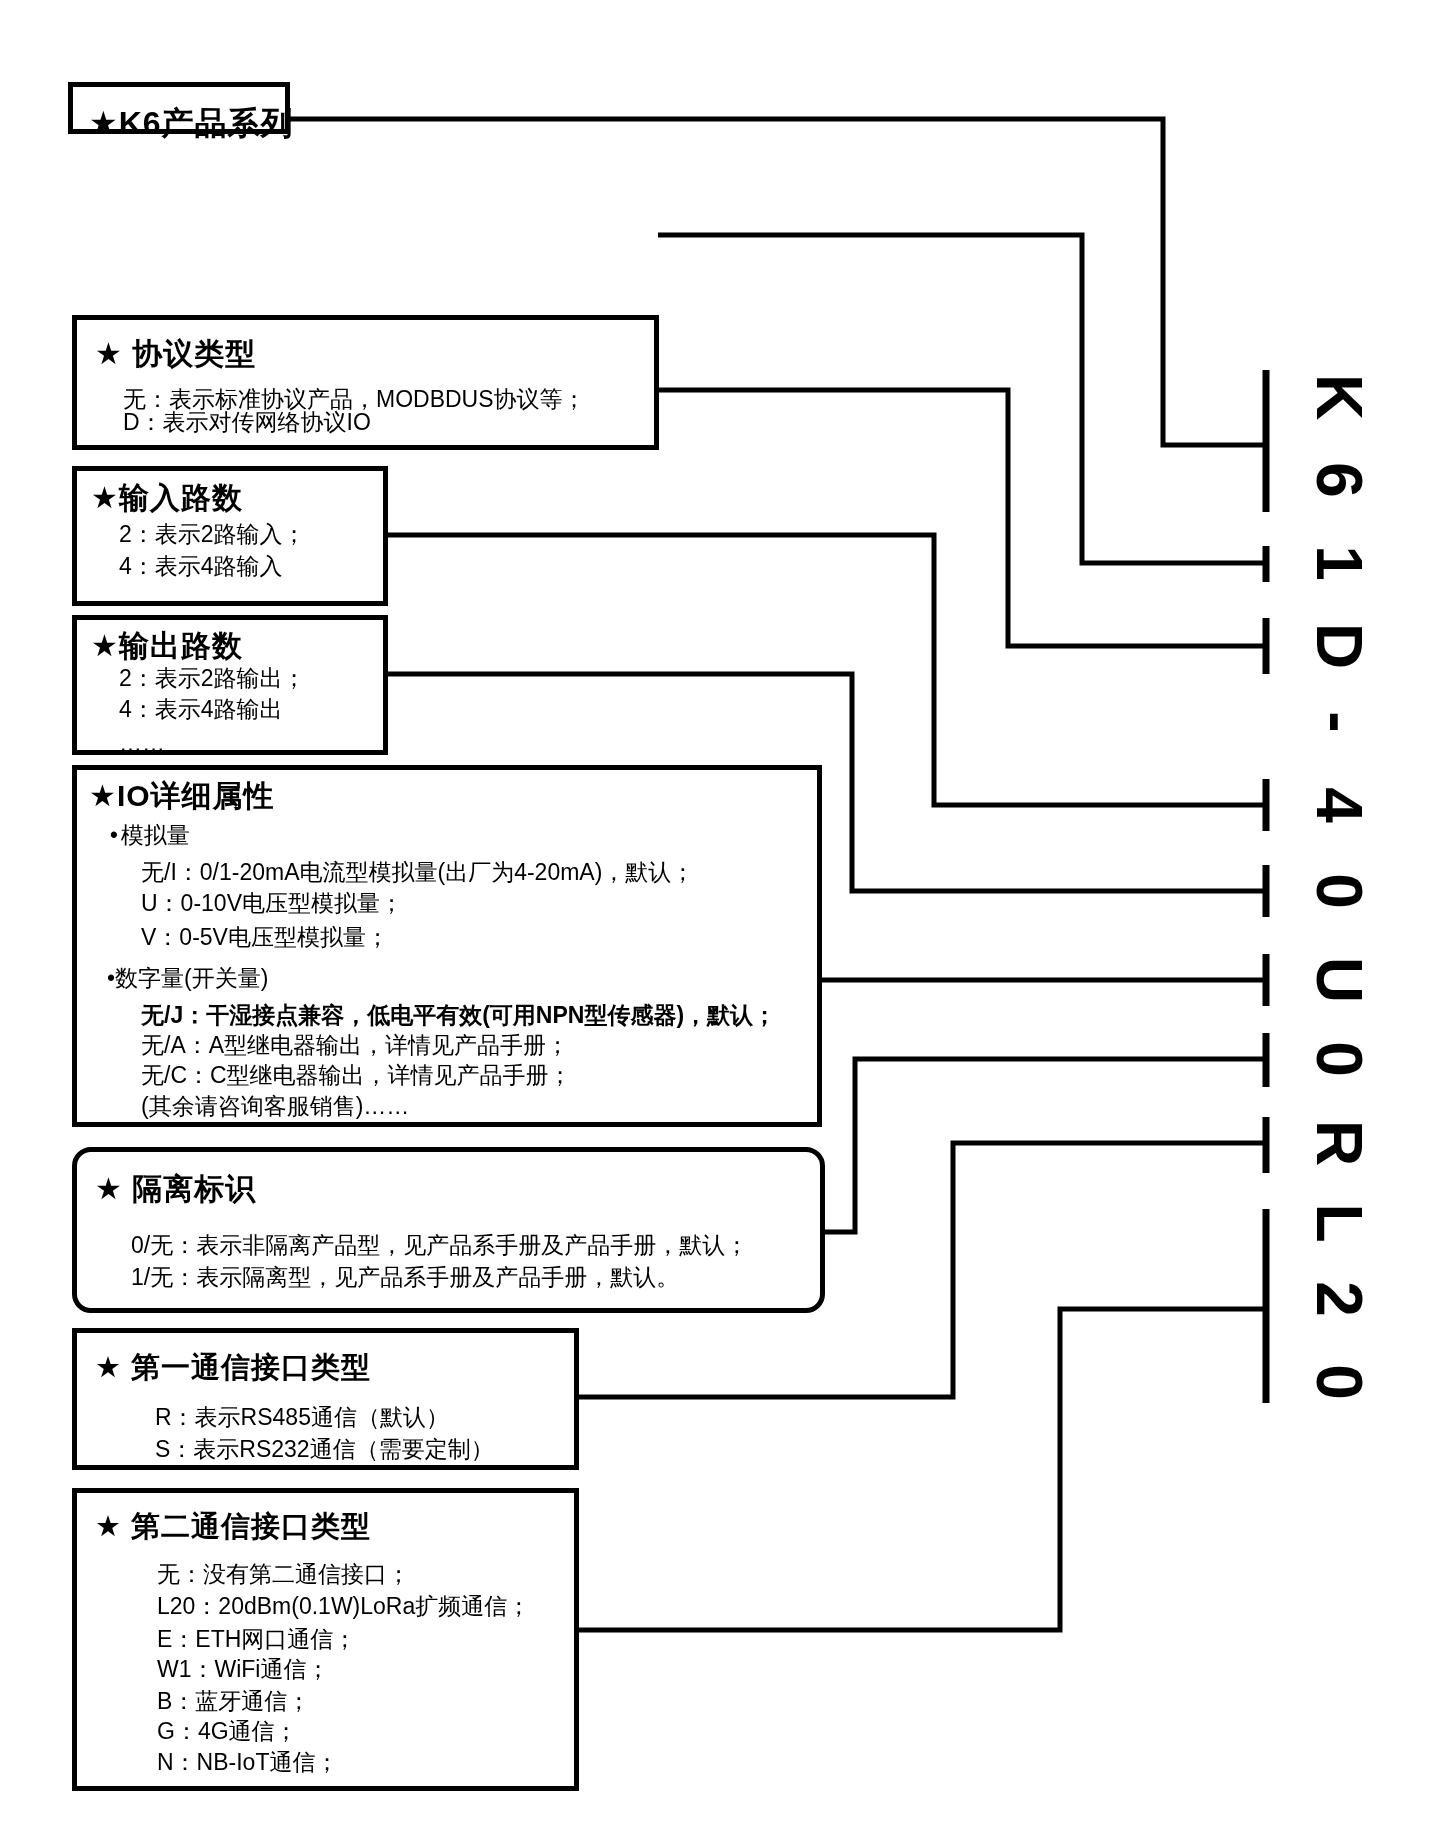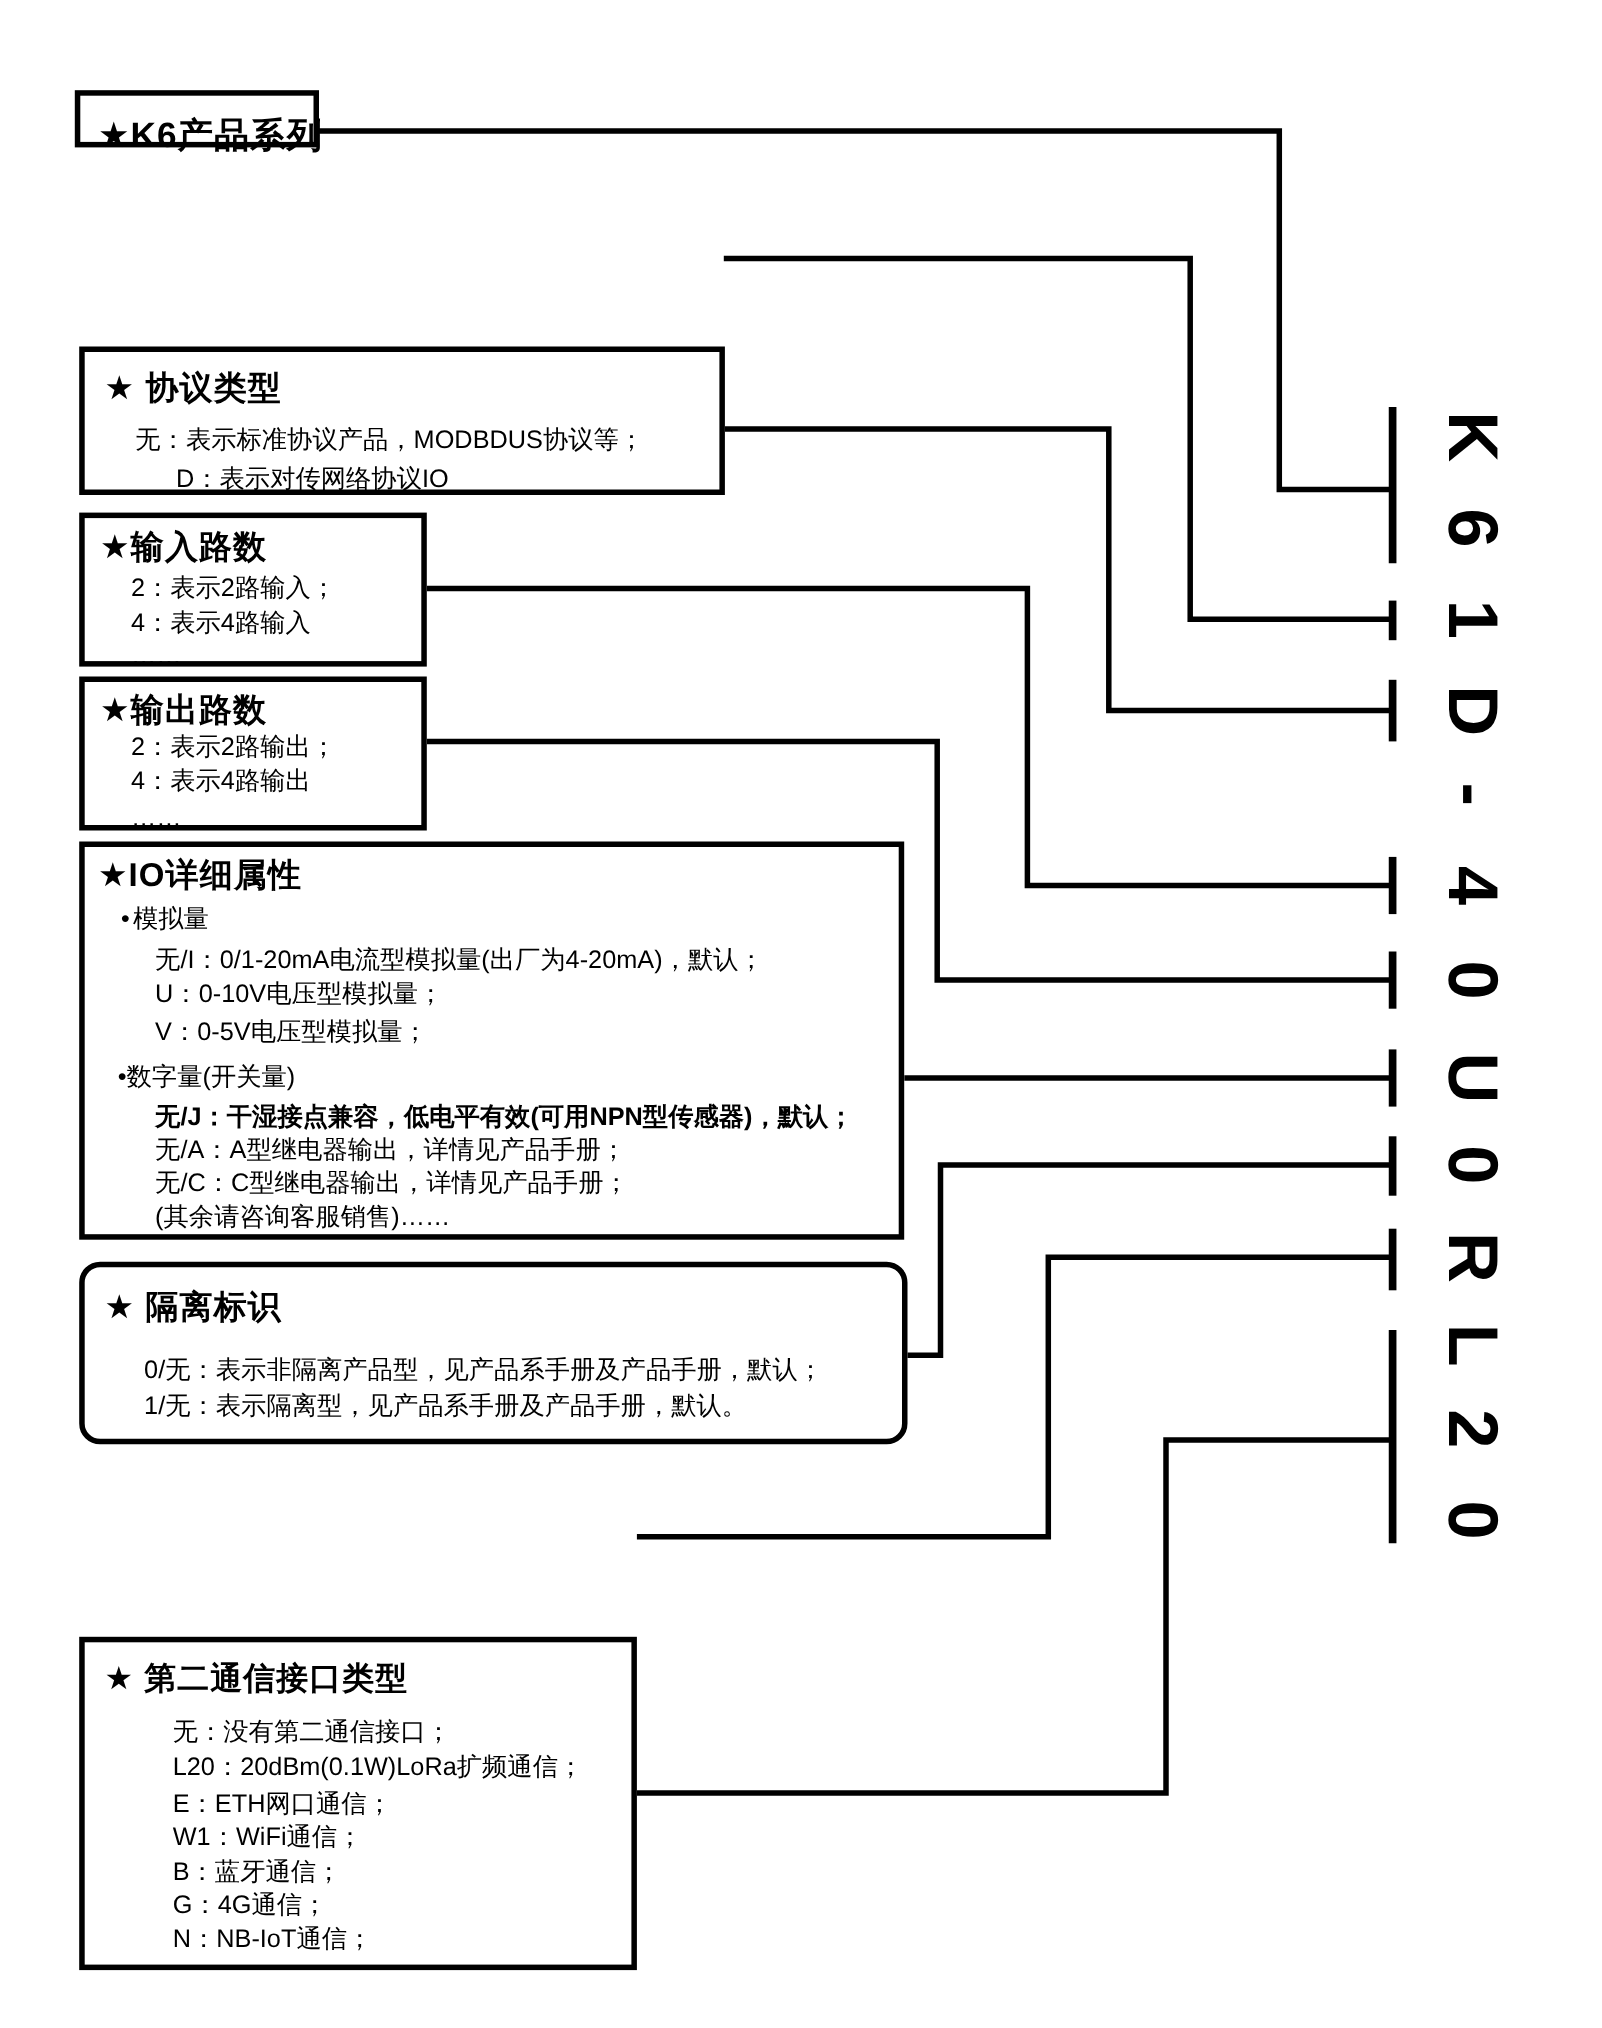--- a/index.html
+++ b/index.html
@@ -71,21 +71,21 @@
   <div class="box" style="left: 68px; top: 82px; width: 222px; height: 52px;">
     <div class="box-title" style="top: 18px; left: 16px; font-size: 32px;">★K6产品系列</div>
     <div></div>
   </div>
 
 
   <div class="box" style="left: 72px; top: 315px; width: 587px; height: 135px;">
     <div class="box-title" style="top: 16px; left: 18px; font-size: 30px;">★ 协议类型</div>
     <div>
         <div class="box-line" style="top: 65px; left: 46px;">无：表示标准协议产品，MODBDUS协议等；</div>
-        <div class="box-line" style="top: 101px; left: 46px; margin-left: 37px;">D：表示对传网络协议IO</div>
+        <div class="box-line" style="top: 88px; left: 46px;">D：表示对传网络协议IO</div>
       </div>
   </div>
 
   <div class="box" style="left: 72px; top: 466px; width: 316px; height: 140px;">
     <div class="box-title" style="top: 9px; left: 14px; font-size: 30px;">★输入路数</div>
     <div>
         <div class="box-line" style="top: 49px; left: 42px;">2：表示2路输入；</div>
         <div class="box-line" style="top: 81px; left: 42px;">4：表示4路输入</div>
         <div class="box-line" style="top: 111px; left: 42px;">……</div>
       </div>
@@ -116,20 +116,27 @@
   </div>
 
   <div class="box" style="left: 72px; top: 1147px; width: 753px; height: 166px; border-radius: 19px;">
     <div class="box-title" style="top: 19px; left: 18px; font-size: 30px;">★ 隔离标识</div>
     <div>
         <div class="box-line" style="top: 79px; left: 54px;">0/无：表示非隔离产品型，见产品系手册及产品手册，默认；</div>
         <div class="box-line" style="top: 111px; left: 54px;">1/无：表示隔离型，见产品系手册及产品手册，默认。</div>
       </div>
   </div>
 
+  <div class="box" style="left: 72px; top: 1328px; width: 507px; height: 142px;">
+    <div class="box-title" style="top: 16px; left: 18px; font-size: 29px;">★ 第一通信接口类型</div>
+    <div>
+        <div class="box-line" style="top: 70px; left: 78px;">R：表示RS485通信（默认）</div>
+        <div class="box-line" style="top: 102px; left: 78px;">S：表示RS232通信（需要定制）</div>
+      </div>
+  </div>
 
   <div class="box" style="left: 72px; top: 1488px; width: 507px; height: 303px;">
     <div class="box-title" style="top: 15px; left: 18px; font-size: 29px;">★ 第二通信接口类型</div>
     <div>
         <div class="box-line" style="top: 67px; left: 80px;">无：没有第二通信接口；</div>
         <div class="box-line" style="top: 99px; left: 80px;">L20：20dBm(0.1W)LoRa扩频通信；</div>
         <div class="box-line" style="top: 132px; left: 80px;">E：ETH网口通信；</div>
         <div class="box-line" style="top: 162px; left: 80px;">W1：WiFi通信；</div>
         <div class="box-line" style="top: 194px; left: 80px;">B：蓝牙通信；</div>
         <div class="box-line" style="top: 224px; left: 80px;">G：4G通信；</div>

